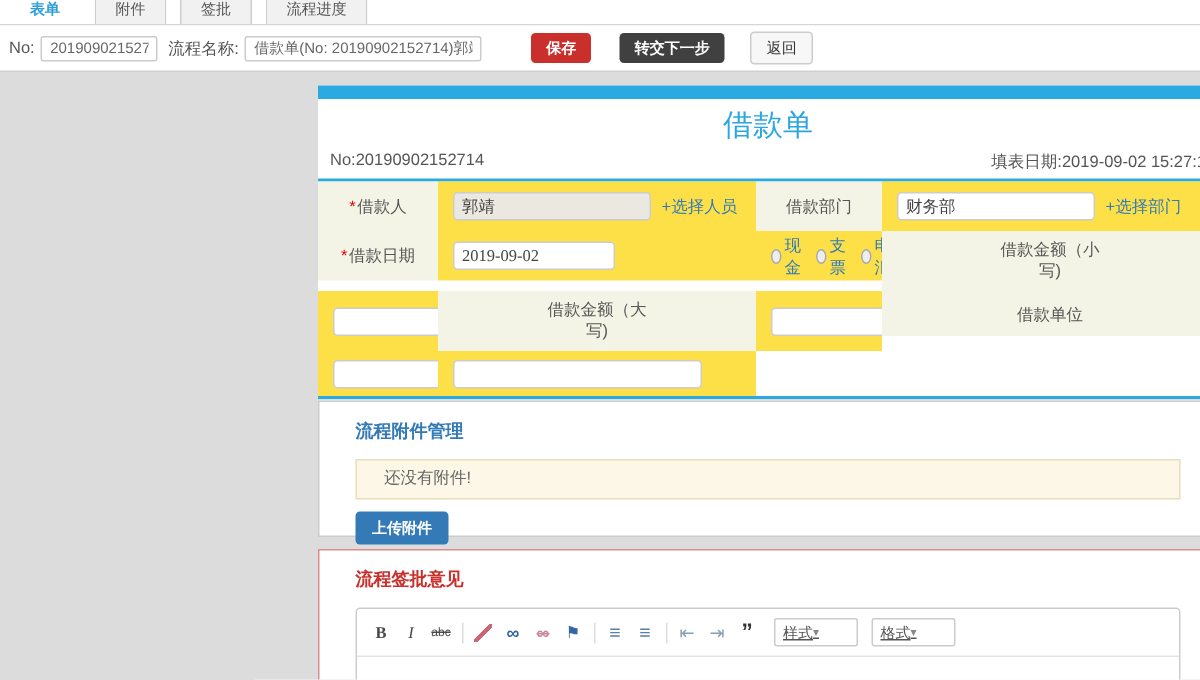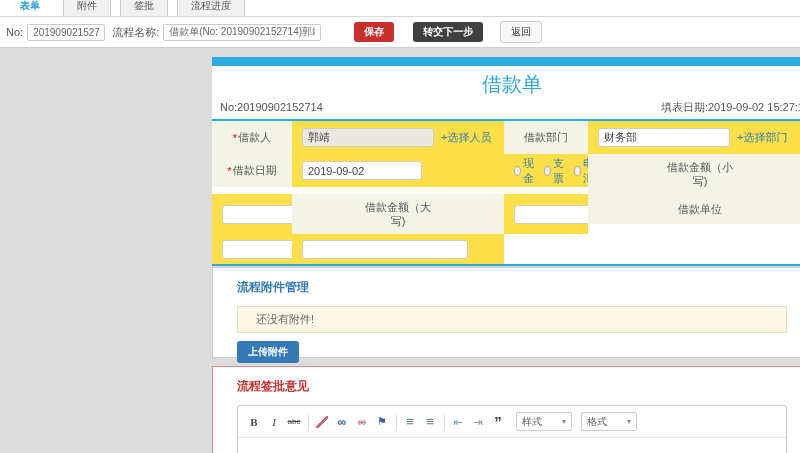--- a/index.html
+++ b/index.html
@@ -42,21 +42,21 @@
   .form-grid { display:grid; grid-template-columns:80px 212px 84px 1fr; }
   .cell { display:flex; align-items:center; }
   .lbl { background:#f4f4e6; justify-content:center; font-size:11px; color:#555; text-align:center; }
   .lbl .wrap { width:70px; line-height:14px; }
   .req { color:#e00; margin-right:1px; }
   .val { background:#fde047; padding-left:10px; }
   .r1 { height:33px; } .r2 { height:33px; } .r3 { height:40px; } .r4 { height:30px; }
   .f-input { height:19px; border:1px solid #ccc; border-radius:3px; font-size:11px; color:#444;
     padding:1px 5px; font-family:inherit; background:#fff; }
   .f-input.ro { background:#eae8e1; width:132px; }
-  .f-input.w130 { width:132px; } .f-input.w118 { width:120px; } .f-input.w165 { width:166px; }
+  .f-input.w130 { width:132px; } .f-input.w118 { width:108px;font-family:Liberation Serif, serif; } .f-input.w165 { width:166px; }
   .sel-link { color:#337ab7; font-size:11px; margin-left:7px; text-decoration:none; cursor:pointer; }
   .radio-opt { display:flex; align-items:center; margin-right:7px; cursor:pointer; }
   .radio-circle { width:10px; height:10px; border:1px solid #aaa; border-radius:50%; background:#eee; margin-right:2px; }
   .radio-opt span.rlbl { color:#337ab7; font-size:11px; }
 
   
   .card-att { top:219px; height:91px; border:1px solid #ccc; }
   .sec-heading { font-size:12px; font-weight:bold; margin:11px 0 0 24px; }
   .sec-heading.blue { color:#337ab7; }
   .sec-heading.red { color:#c9302c; }
@@ -76,23 +76,23 @@
   .ed-strike { font-size:8px; text-decoration:line-through; letter-spacing:0; }
   .ed-sep { width:1px; height:14px; background:#ddd; margin:0 5px 0 2px; }
   .ed-eraser { width:12px; height:12px;
     background:linear-gradient(135deg, transparent 42%, #cc6677 42%, #cc6677 60%, transparent 60%); }
   .ed-link { color:#3465a4; font-weight:bold; font-size:12px; }
   .ed-unlink { color:#cc8899; font-weight:bold; font-size:12px; text-decoration:line-through; }
   .ed-flag { color:#3465a4; font-size:11px; }
   .ed-list { color:#5b7fa6; font-weight:bold; font-size:13px; }
   .ed-ind { color:#8aa0b4; font-size:12px; }
   .ed-quote { color:#333; font-weight:bold; font-size:15px; line-height:10px; }
-  .ed-select { display:flex; align-items:center; justify-content:space-between; width:56px; height:19px;
+  .ed-select { display:flex; align-items:center; width:56px; height:19px;
     border:1px solid #ccc; border-radius:2px; padding:0 5px; font-size:10px; color:#555;
-    margin-right:9px; cursor:pointer; background:#fff; }
+    margin-right:9px; cursor:pointer; background:#fff;text-decoration:underline; }
   .ed-select .caret { color:#888; font-size:8px; }
   .ed-content { height:60px; background:#fff; }
 </style>
 </head>
 <body>
 
 <div class="tabbar">
   <div class="tab active">表单</div>
   <div class="tab">附件</div>
   <div class="tab">签批</div>

